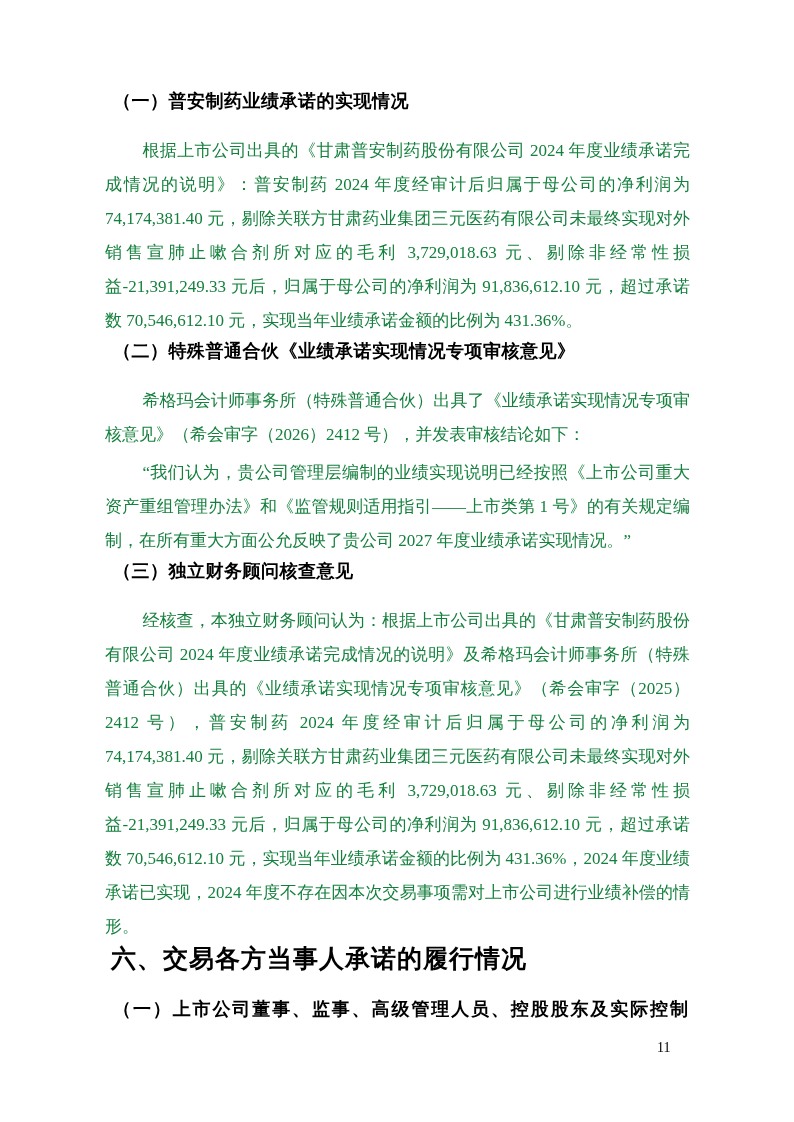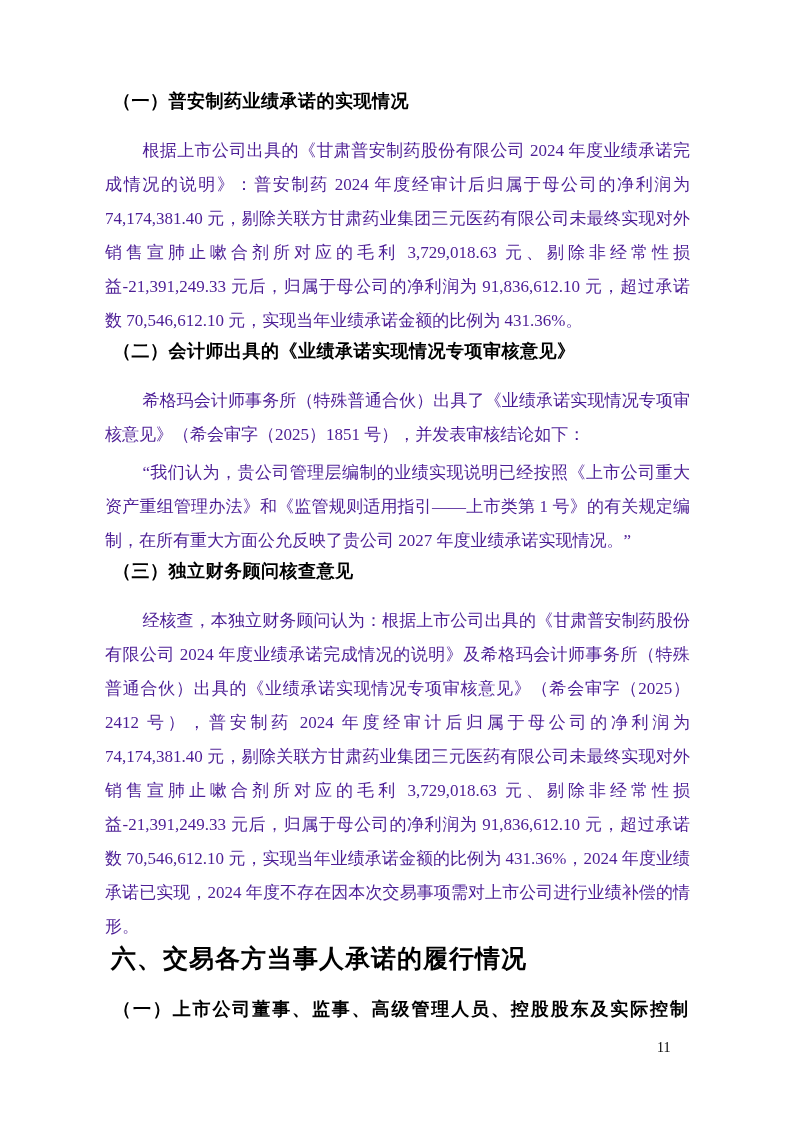--- a/index.html
+++ b/index.html
@@ -17,21 +17,21 @@
     overflow: hidden;
     color: #000;
   }
   .body-text p.para {
     font-family: "Liberation Serif", "DejaVu Serif", serif;
     font-size: 17px;
     line-height: 34px;
     text-align: justify;
     text-indent: 2.2em;
     margin: 0;
-    color: #4c1d95;
+    color: #15803d;
   }
   .body-text p.para + p.para {
     margin-top: 4px;
   }
   h2.doc-h2 {
     font-family: "Liberation Sans", "DejaVu Sans", sans-serif;
     font-size: 25px;
     line-height: 28px;
     font-weight: bold;
     letter-spacing: 1px;
@@ -69,23 +69,23 @@
 </head>
 <body>
 
 <div class="page">
   <div class="body-text">
 
     <h3 class="doc-h3">（一）普安制药业绩承诺的实现情况</h3>
 
     <p class="para">根据上市公司出具的《甘肃普安制药股份有限公司 2024 年度业绩承诺完成情况的说明》：普安制药 2024 年度经审计后归属于母公司的净利润为 74,174,381.40 元，剔除关联方甘肃药业集团三元医药有限公司未最终实现对外销售宣肺止嗽合剂所对应的毛利 3,729,018.63 元、剔除非经常性损益-21,391,249.33 元后，归属于母公司的净利润为 91,836,612.10 元，超过承诺数 70,546,612.10 元，实现当年业绩承诺金额的比例为 431.36%。</p>
 
-    <h3 class="doc-h3">（二）会计师出具的《业绩承诺实现情况专项审核意见》</h3>
+    <h3 class="doc-h3">（二）特殊普通合伙《业绩承诺实现情况专项审核意见》</h3>
 
-    <p class="para">希格玛会计师事务所（特殊普通合伙）出具了《业绩承诺实现情况专项审核意见》（希会审字（2025）1851 号），并发表审核结论如下：</p>
+    <p class="para">希格玛会计师事务所（特殊普通合伙）出具了《业绩承诺实现情况专项审核意见》（希会审字（2026）2412 号），并发表审核结论如下：</p>
 
     <p class="para">“我们认为，贵公司管理层编制的业绩实现说明已经按照《上市公司重大资产重组管理办法》和《监管规则适用指引——上市类第 1 号》的有关规定编制，在所有重大方面公允反映了贵公司 2027 年度业绩承诺实现情况。”</p>
 
     <h3 class="doc-h3">（三）独立财务顾问核查意见</h3>
 
     <p class="para">经核查，本独立财务顾问认为：根据上市公司出具的《甘肃普安制药股份有限公司 2024 年度业绩承诺完成情况的说明》及希格玛会计师事务所（特殊普通合伙）出具的《业绩承诺实现情况专项审核意见》（希会审字（2025）2412 号），普安制药 2024 年度经审计后归属于母公司的净利润为 74,174,381.40 元，剔除关联方甘肃药业集团三元医药有限公司未最终实现对外销售宣肺止嗽合剂所对应的毛利 3,729,018.63 元、剔除非经常性损益-21,391,249.33 元后，归属于母公司的净利润为 91,836,612.10 元，超过承诺数 70,546,612.10 元，实现当年业绩承诺金额的比例为 431.36%，2024 年度业绩承诺已实现，2024 年度不存在因本次交易事项需对上市公司进行业绩补偿的情形。</p>
 
     <h2 class="doc-h2">六、交易各方当事人承诺的履行情况</h2>
 
     <h3 class="doc-h3 justify-last">（一）上市公司董事、监事、高级管理人员、控股股东及实际控制</h3>

